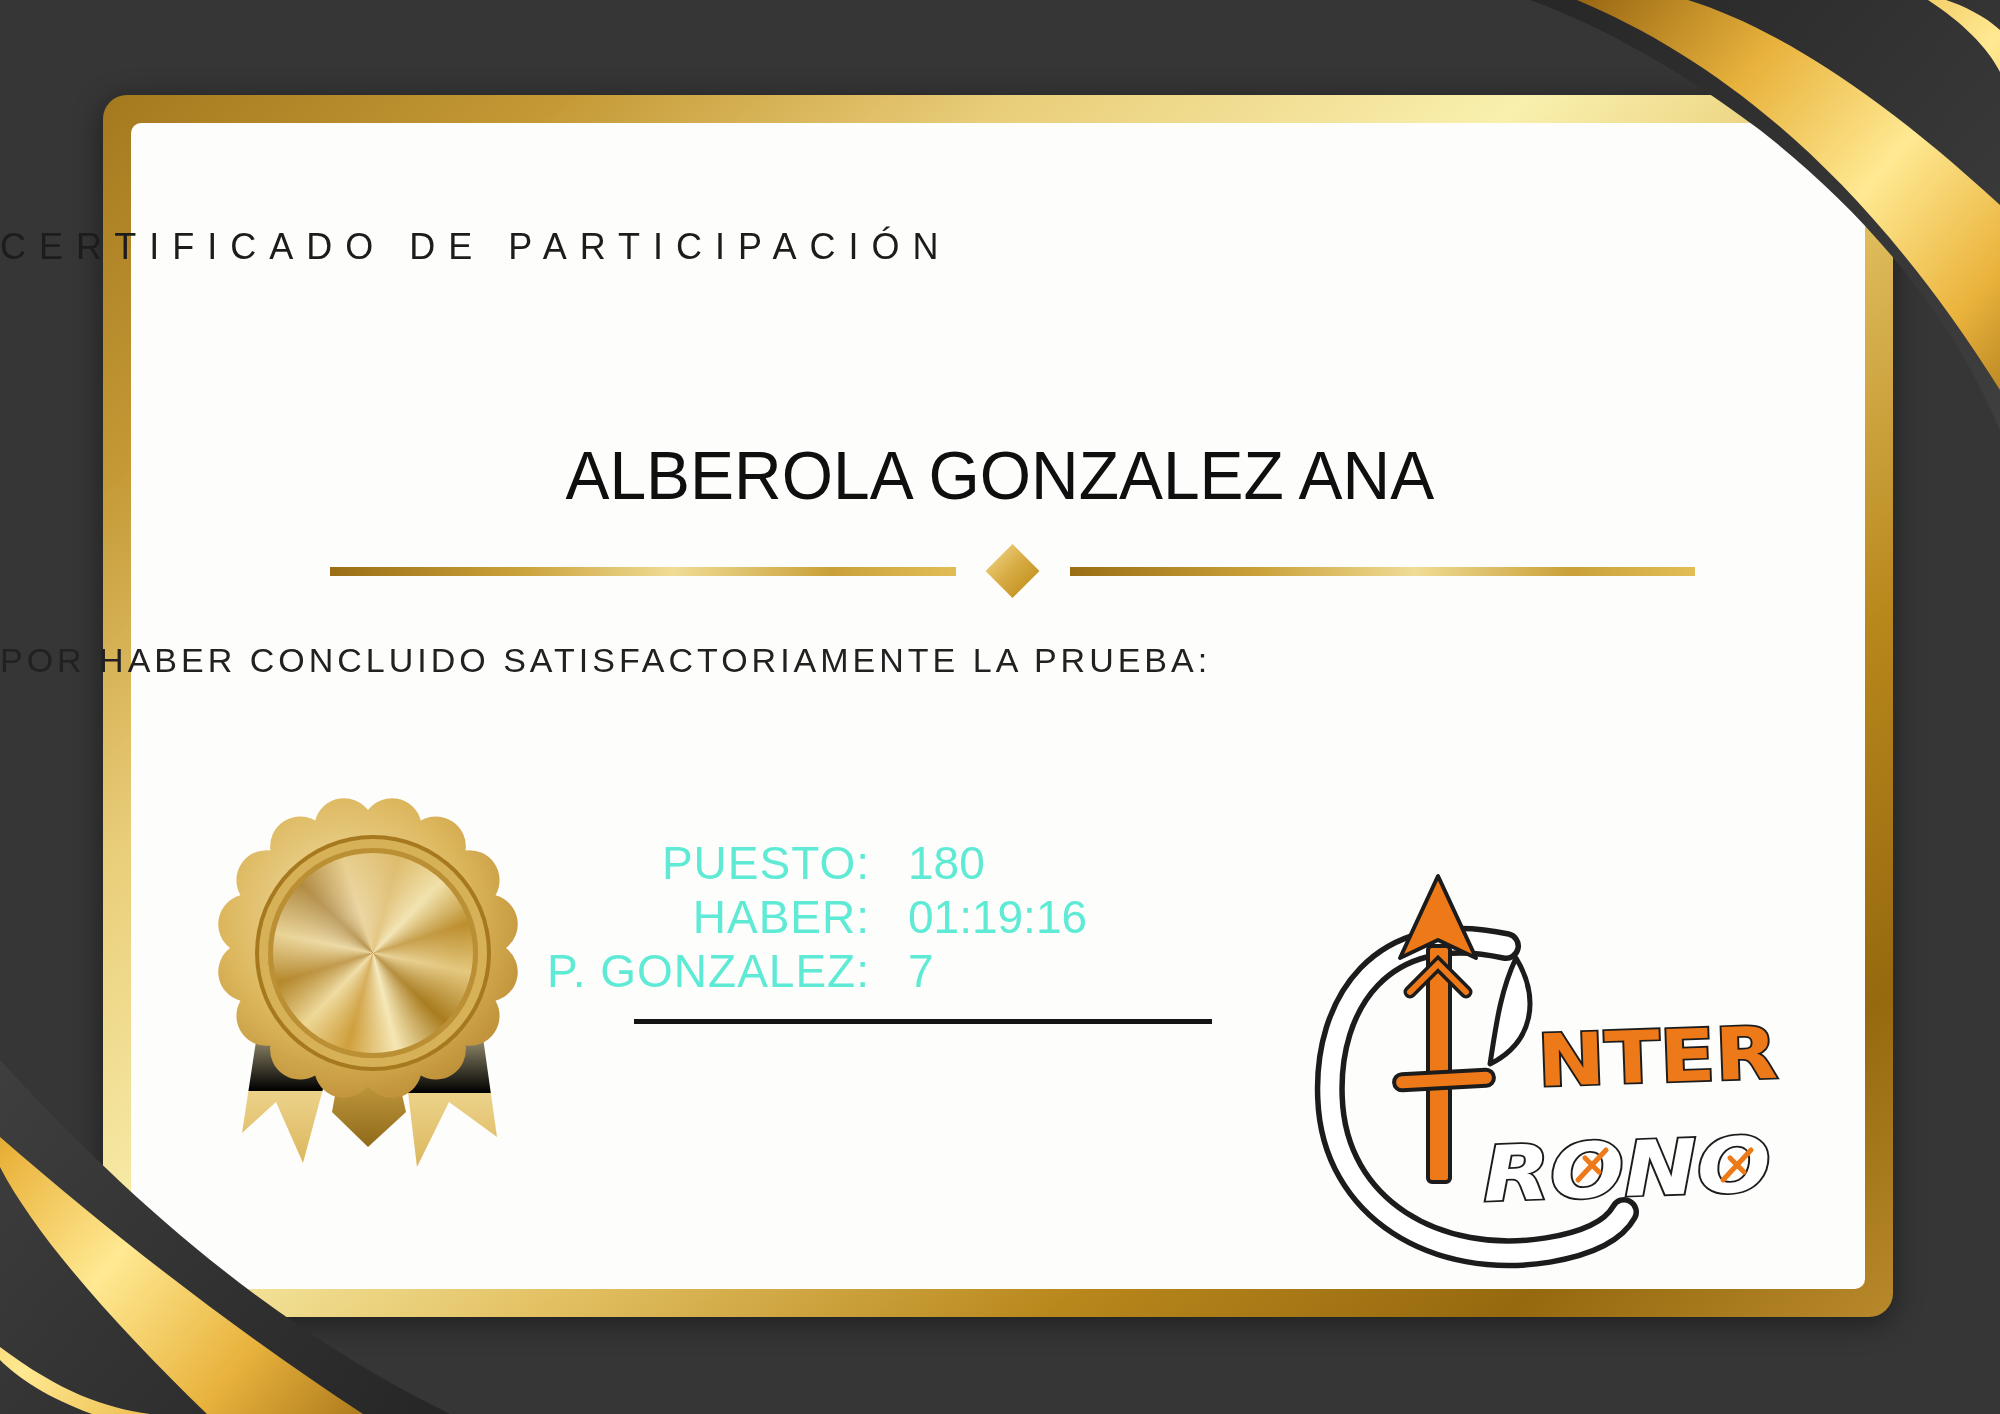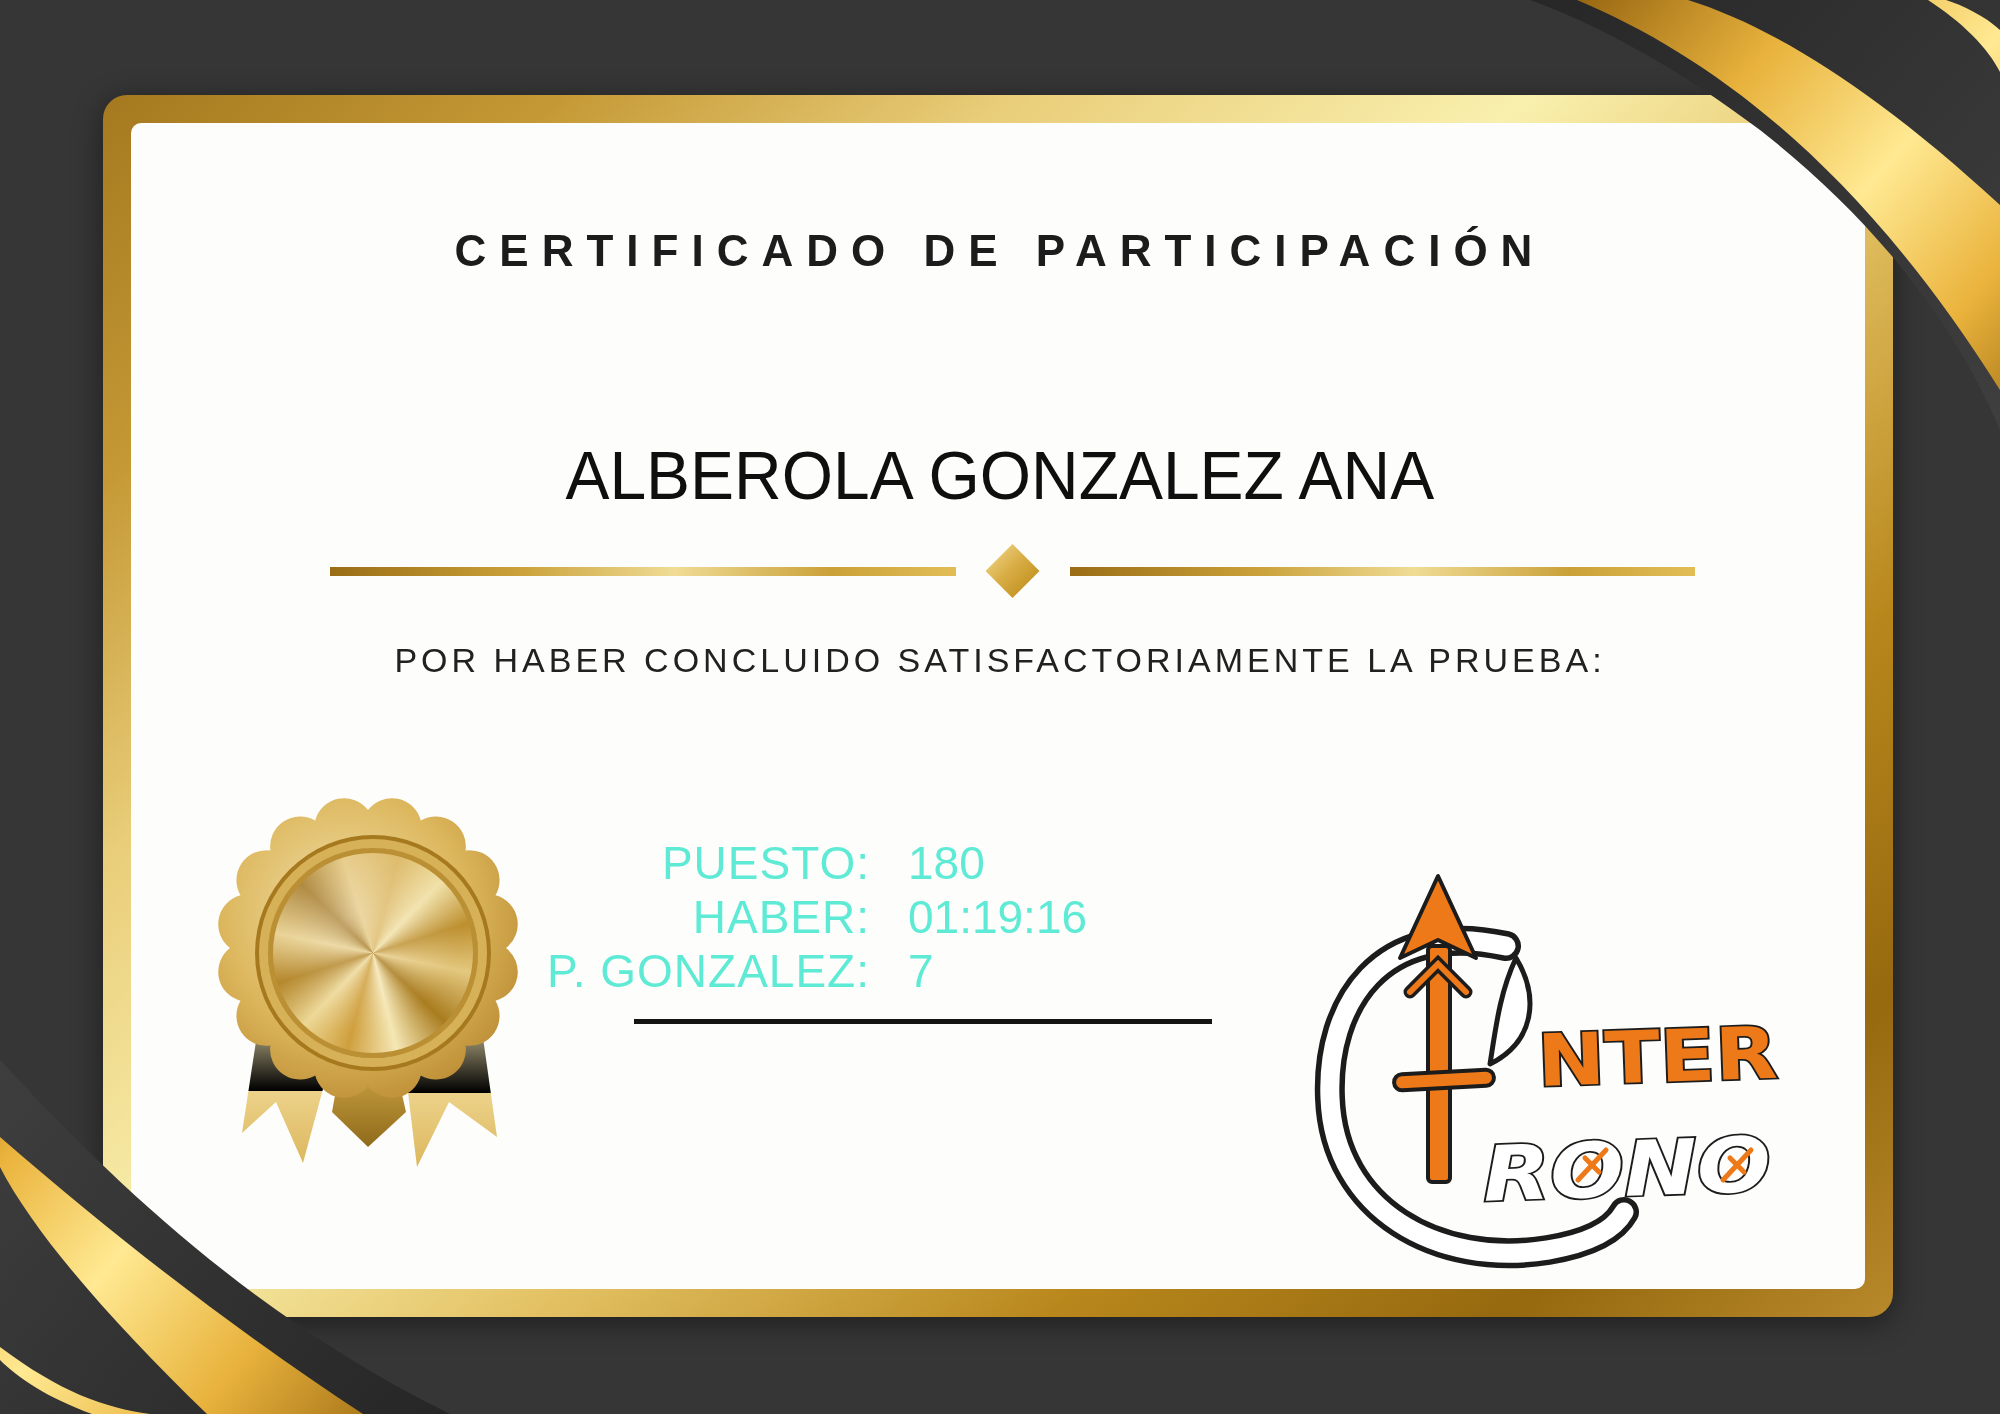--- a/index.html
+++ b/index.html
@@ -7,26 +7,26 @@
          background:#363636;font-family:"Liberation Sans",sans-serif;}
   
   .frame{position:absolute;left:103px;top:95px;width:1790px;height:1222px;
          border-radius:24px;
          background:linear-gradient(140deg,#a4791f 0%,#c49834 14%,#e9cd79 28%,
                     #f9f0ae 44%,#e3c163 58%,#b8871c 74%,#96690f 88%,#b8892b 100%);
          box-shadow:0 6px 30px rgba(0,0,0,.45);}
   .paper{position:absolute;left:28px;top:28px;right:28px;bottom:28px;
          border-radius:10px;background:#fdfdfc;}
   
-  .title{position:absolute;left:0;top:226px;width:100%;text-align:center;
-         font-size:44px;letter-spacing:13px;color:#1c1c1c;font-weight:700;}
+  .title{position:absolute;left:0;top:226px;width:100%;text-align:left;
+         font-size:36px;letter-spacing:13px;color:#1c1c1c;font-weight:400;}
   .name{position:absolute;left:0;top:436px;width:100%;text-align:center;
         font-size:68px;color:#0f0f0f;font-weight:400;white-space:nowrap;}
   .name span{display:inline-block;transform:scaleX(.97);transform-origin:center;}
-  .statement{position:absolute;left:0;top:641px;width:100%;text-align:center;
+  .statement{position:absolute;left:0;top:641px;width:100%;
         font-size:34px;letter-spacing:4px;color:#212121;font-weight:400;}
   
   .divider{position:absolute;left:330px;top:544px;width:1365px;height:54px;
            display:flex;align-items:center;}
   .div-line{flex:1;height:9px;
       background:linear-gradient(90deg,#9a6d15,#caa139 30%,#f0dc95 55%,#caa139 80%,#e2bd55);}
   .div-diamond{width:54px;height:54px;margin:0 30px;
       background:linear-gradient(135deg,#f3dd92 0%,#d9ae47 45%,#b8860f 100%);
       clip-path:polygon(50% 0,100% 50%,50% 100%,0 50%);}
   

